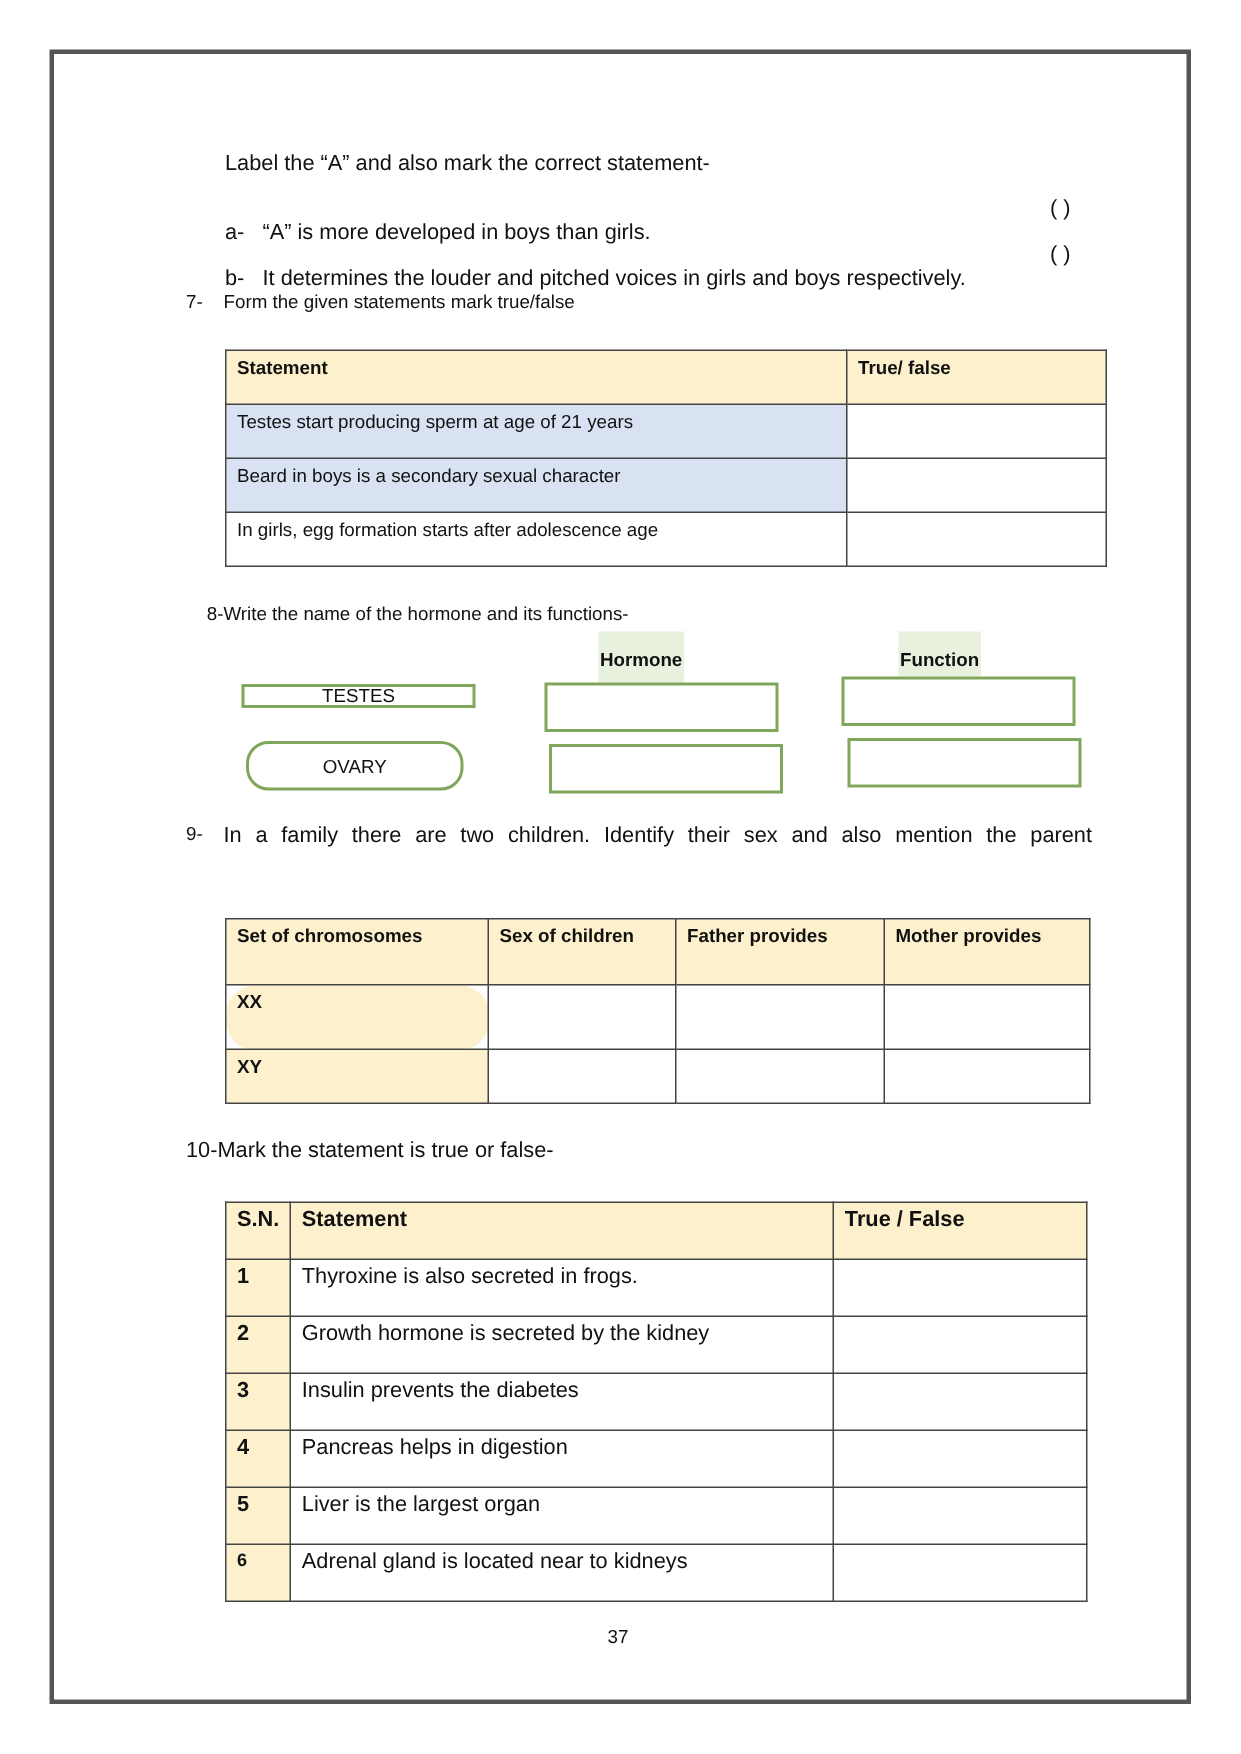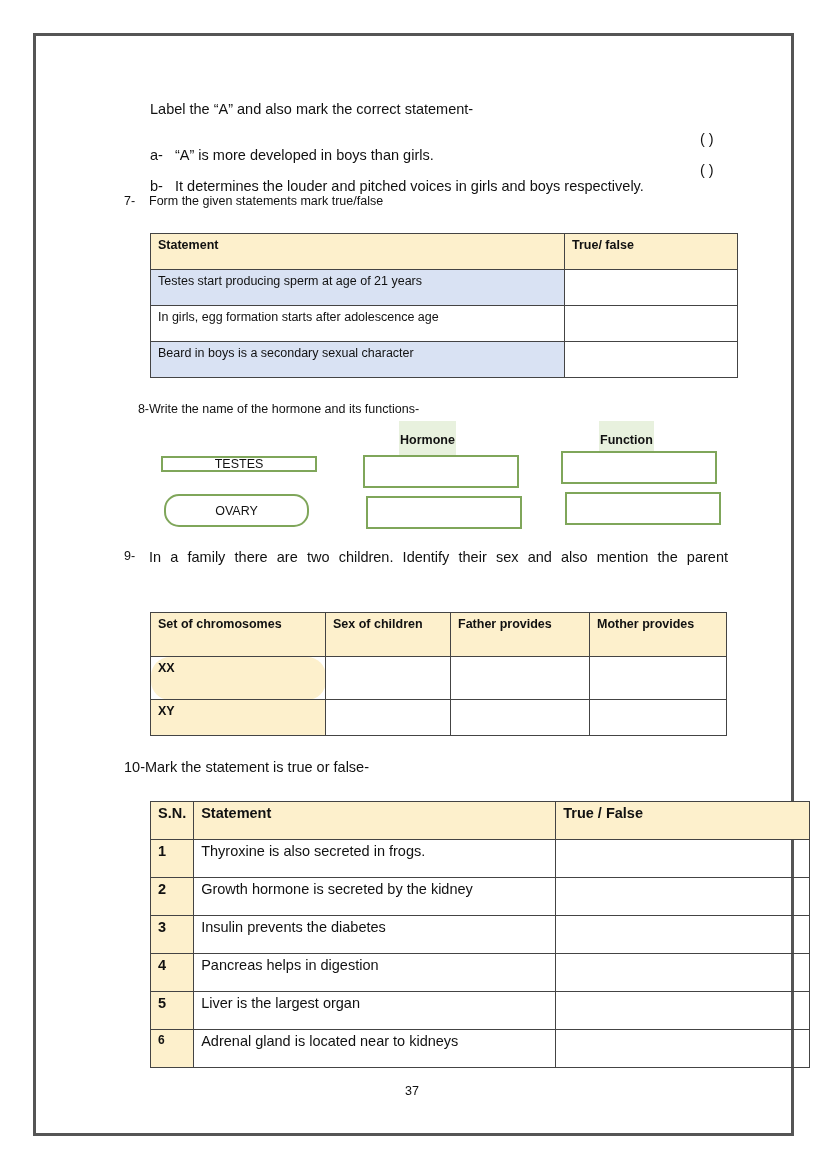--- a/index.html
+++ b/index.html
@@ -46,21 +46,21 @@
   #t9 { left: 150px; top: 612px; width: 577px; }
   #t9 td { font-size: 12.5px; }
   #t9 tr.h td { height: 44px; }
   #t9 tr.r td { height: 43px; border-radius: 19px; }
   #t9 tr.r2 td { height: 36px; }
   #t9 td.c1 { width: 175px; }
   #t9 td.c2 { width: 125px; }
   #t9 td.c3 { width: 139px; }
 
   
-  #t10 { left: 150px; top: 801px; width: 660px; }
+  #t10 { left: 150px; top: 801px; width: 575px; }
   #t10 td { font-size: 14.5px; height: 38px; padding: 3px 7px; }
   #t10 td.sn { width: 43px; font-weight: bold; }
   #t10 td.st { width: 362px; }
   #t10 tr.h td { font-weight: bold; }
 
   .page-num { left: 405px; top: 1084px; font-size: 12.5px; }
 </style>
 </head>
 <body>
 
@@ -86,25 +86,25 @@
   <tbody>
       <tr>
     <td class="hdr">Statement</td>
     <td class="hdr">True/ false</td>
   </tr>
   <tr>
     <td class="blue">Testes start producing sperm at age of 21 years</td>
     <td></td>
   </tr>
   <tr>
+    <td class="blue">Beard in boys is a secondary sexual character</td>
+    <td></td>
+  </tr>
+  <tr>
     <td>In girls, egg formation starts after adolescence age</td>
-    <td></td>
-  </tr>
-  <tr>
-    <td class="blue">Beard in boys is a secondary sexual character</td>
     <td></td>
   </tr>
 </tbody>
   </table>
 
 <div class="abs txt-sm" style="left:124px; top:402px;text-align:right;">
   <span class="qnum">8-</span><span>Write the name of the hormone and its functions-</span>
 </div>
 <div class="col-label" style="left:399px; top:421px;">Hormone</div>
 <div class="col-label" style="left:599px; top:421px;">Function</div>

